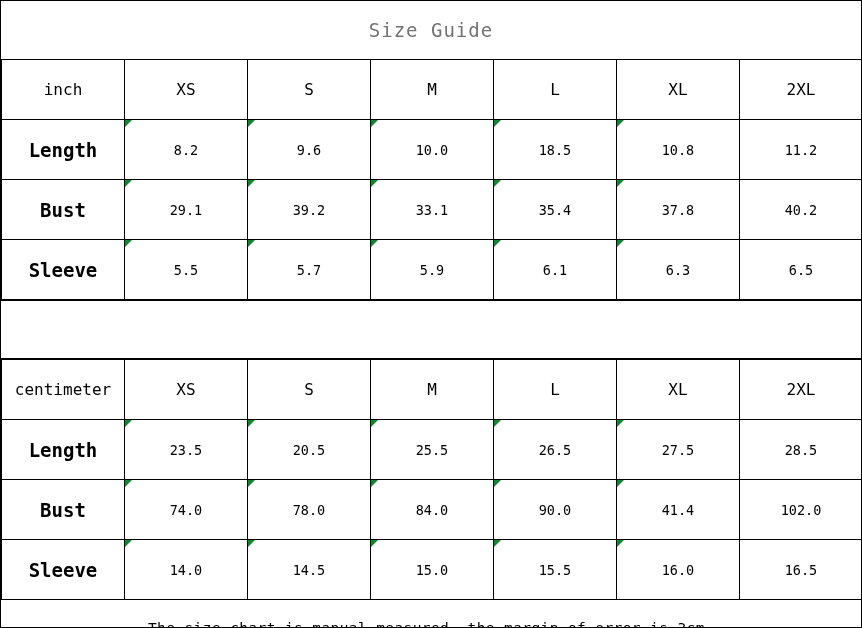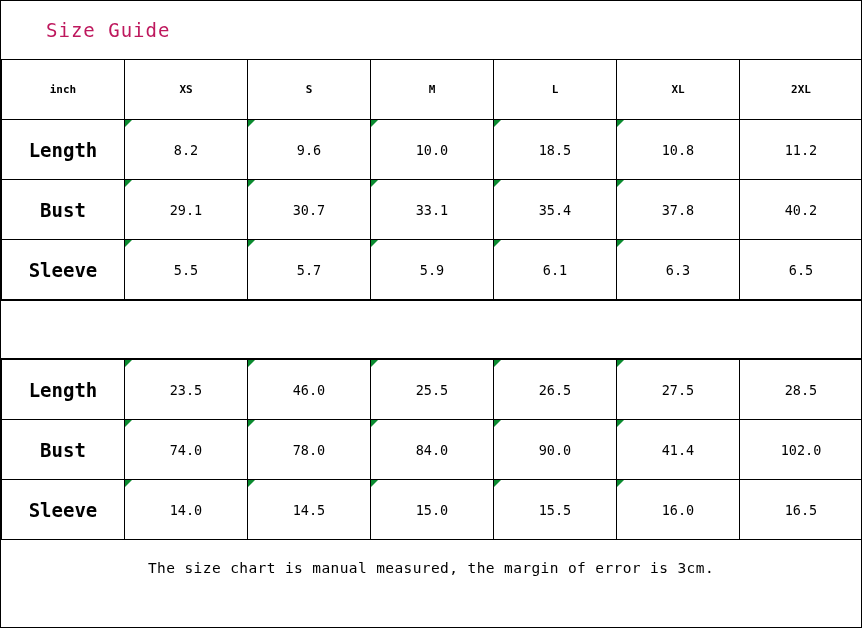--- a/index.html
+++ b/index.html
@@ -18,42 +18,41 @@
     position: relative;
     width: 862px;
     height: 628px;
     box-sizing: border-box;
     border: 1px solid #000000;
     background: #ffffff;
   }
   .title {
     height: 58px;
     line-height: 58px;
-    text-align: left;
+    text-align: center;
     font-size: 19px;
     letter-spacing: 1px;
-    color: #be185d;
-    padding-left: 45px;
+    color: #737373;
   }
   table.sz {
     width: 100%;
     border-collapse: collapse;
     table-layout: fixed;
   }
   table.sz td {
     border: 1px solid #000000;
     height: 57px;
     text-align: center;
     vertical-align: middle;
     font-size: 13.5px;
     position: relative;
   }
   table.sz td.hdr {
-    font-weight: bold;
-    font-size: 11px;
+    font-weight: normal;
+    font-size: 16px;
   }
   table.sz td.rowlabel {
     font-weight: bold;
     font-size: 19px;
   }
   
   table.sz col.c0 { width: 123px; }
   table.sz col.cx { width: 123px; }
 
   
@@ -115,21 +114,21 @@
           <td class="mark">8.2</td>
           <td class="mark">9.6</td>
           <td class="mark">10.0</td>
           <td class="mark">18.5</td>
           <td class="mark">10.8</td>
           <td>11.2</td>
         </tr>
         <tr>
           <td class="rowlabel">Bust</td>
           <td class="mark">29.1</td>
-          <td class="mark">30.7</td>
+          <td class="mark">39.2</td>
           <td class="mark">33.1</td>
           <td class="mark">35.4</td>
           <td class="mark">37.8</td>
           <td>40.2</td>
         </tr>
         <tr>
           <td class="rowlabel">Sleeve</td>
           <td class="mark">5.5</td>
           <td class="mark">5.7</td>
           <td class="mark">5.9</td>
@@ -149,23 +148,32 @@
         <col class="c0">
           <col class="cx">
           <col class="cx">
           <col class="cx">
           <col class="cx">
           <col class="cx">
           <col class="cx">
       </colgroup>
       <tbody>
         <tr>
+          <td class="hdr">centimeter</td>
+          <td class="hdr">XS</td>
+          <td class="hdr">S</td>
+          <td class="hdr">M</td>
+          <td class="hdr">L</td>
+          <td class="hdr">XL</td>
+          <td class="hdr">2XL</td>
+        </tr>
+        <tr>
           <td class="rowlabel">Length</td>
           <td class="mark">23.5</td>
-          <td class="mark">46.0</td>
+          <td class="mark">20.5</td>
           <td class="mark">25.5</td>
           <td class="mark">26.5</td>
           <td class="mark">27.5</td>
           <td>28.5</td>
         </tr>
         <tr>
           <td class="rowlabel">Bust</td>
           <td class="mark">74.0</td>
           <td class="mark">78.0</td>
           <td class="mark">84.0</td>

